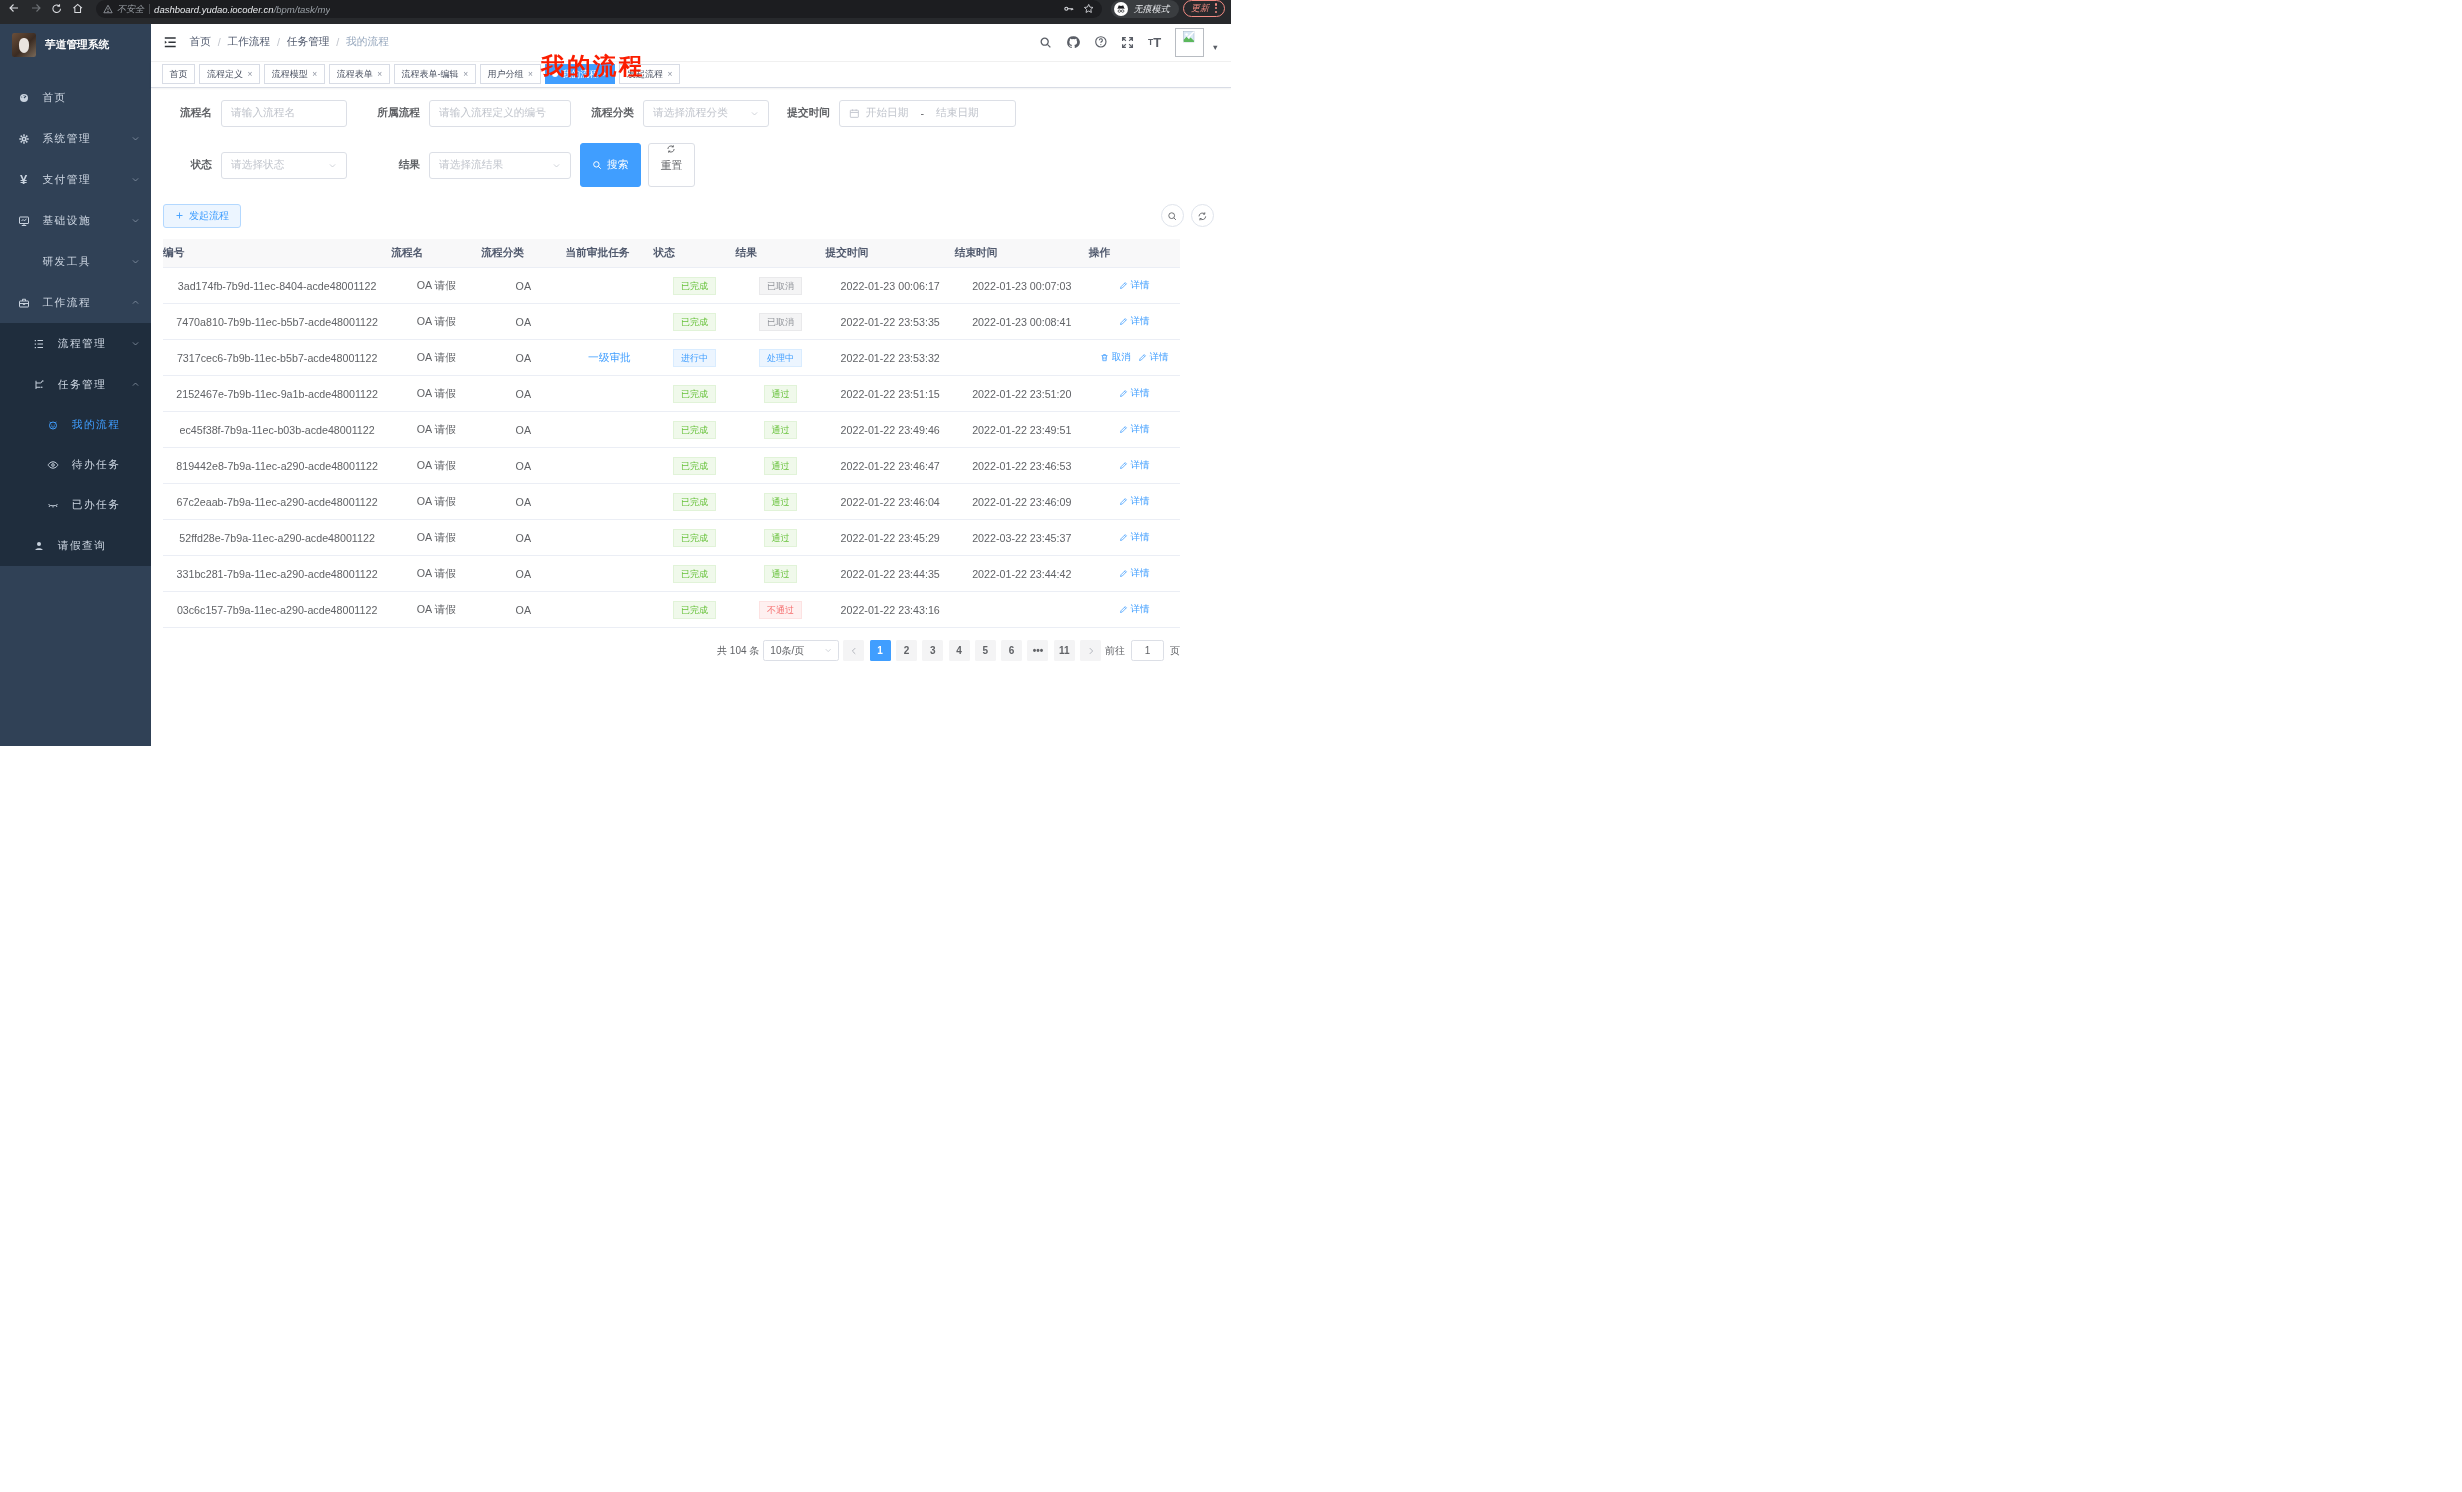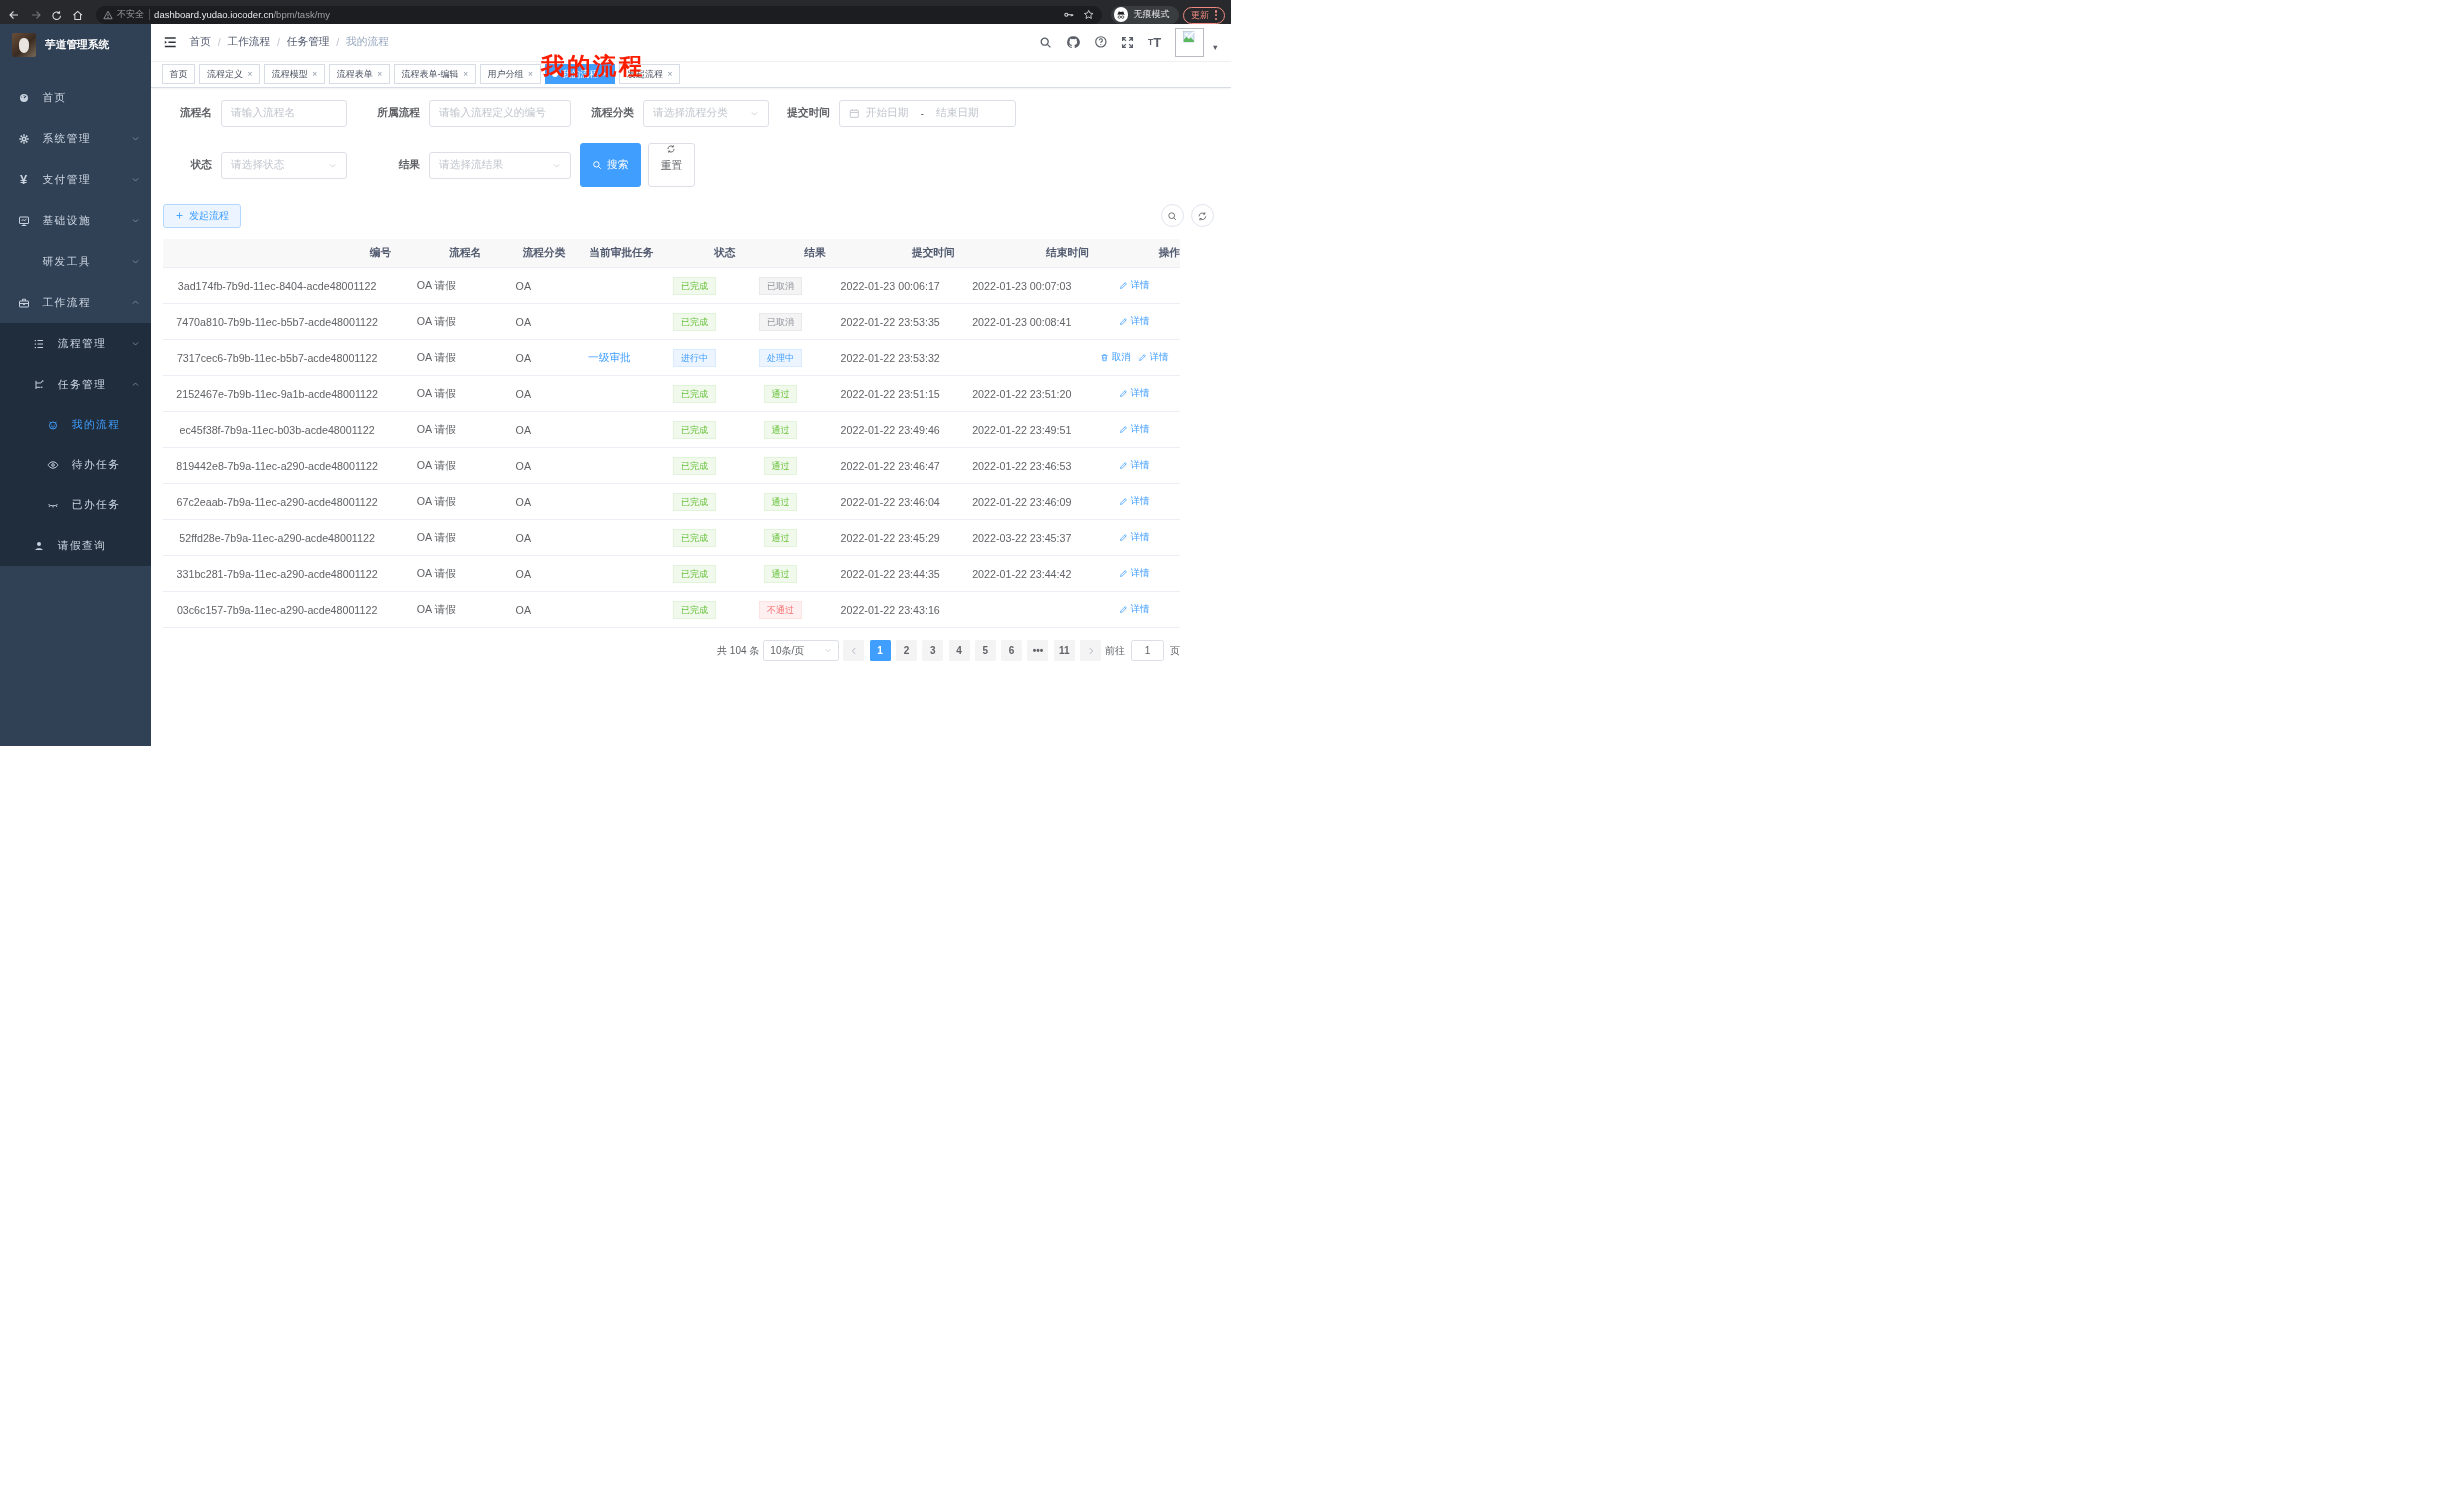--- a/index.html
+++ b/index.html
@@ -1,20 +1,20 @@
 <!DOCTYPE html>
 <html style="font-size:12px"><head>
 <meta charset="utf-8">
 <style>
   * { margin:0; padding:0; box-sizing:border-box; }
   html,body { width:1231px; height:746px; overflow:hidden;
     font-family:"Liberation Sans","DejaVu Sans",sans-serif; background:#fff; }
 
   
-  .chrome { height:23.6px; background:#27292c; display:flex; align-items:flex-end; padding:0 6px; gap:4.6px; }
+  .chrome { height:23.6px; background:#27292c; display:flex; align-items:flex-start; padding:0 6px; gap:4.6px;font-style:italic; }
   .chrome .navbtn { width:16.7px; height:16.7px; display:flex; align-items:center; justify-content:center; color:#dadce0; flex:0 0 auto; }
   .chrome .navbtn.dim { color:#6f7377; }
   .omnibox { flex:1; height:18px; margin:0 4.6px; background:#1c1d20; border-radius:9px; display:flex; align-items:center; padding:0 7.6px; gap:4.6px; min-width:0; }
   .omni-sec { color:#9aa0a6; font-size:9px; display:flex; align-items:center; gap:3.8px; }
   .omni-div { width:0.8px; height:10.7px; background:#4a4d51; }
   .omni-url { color:#e8eaed; font-size:9.5px; white-space:nowrap; overflow:hidden; }
   .omni-url .path { color:#9aa0a6; }
   .omni-right { margin-left:auto; display:flex; align-items:center; gap:9px; color:#dadce0; }
   .incog { height:18px; background:#3a3d40; border-radius:9px; display:flex; align-items:center; gap:5.3px; padding:0 9px 0 2.3px; color:#e8eaed; font-size:9px; flex:0 0 auto; }
   .incog .ic { width:14.5px; height:14.5px; background:#fff; border-radius:50%; display:flex; align-items:center; justify-content:center; color:#202124; }
@@ -70,21 +70,21 @@
   .inp .sufx { margin-left:auto; color:#c0c4cc; }
   .btn { height:44px; border-radius:3px; font-size:10.7px; display:inline-flex; align-items:center; gap:4.6px; padding:0 11.4px; cursor:pointer; border:0.8px solid #dcdfe6; background:#fff; color:#606266; }
   .btn.primary { background:#409eff; border-color:#409eff; color:#fff; }
   .btn.plain-blue { background:#ecf5ff; border-color:#b3d8ff; color:#409eff; height:24px; font-size:10px; }
   .toolbar-row { display:flex; align-items:center; margin-bottom:10.7px; }
   .circbtns { margin-left:auto; display:flex; gap:7.6px; }
   .circbtn { width:23px; height:23px; border:0.8px solid #dfe4ec; border-radius:50%; display:flex; align-items:center; justify-content:center; color:#606266; background:#fff; cursor:pointer; }
 
   
   table { border-collapse:collapse; width:1017px; table-layout:fixed; font-size:10.7px; }
-  thead th { background:#f8f8f9; color:#515a6e; font-weight:bold; height:29px; text-align:right; border-bottom:0.8px solid #ebeef5; }
+  thead th { background:#f8f8f9; color:#515a6e; font-weight:bold; height:29px; text-align:left; border-bottom:0.8px solid #ebeef5; }
   tbody td { height:36px; text-align:center; color:#606266; border-bottom:0.8px solid #ebeef5; white-space:nowrap; overflow:hidden; }
   .badge { display:inline-block; padding:0 6.8px; height:18px; line-height:16.7px; border-radius:0; font-size:9px; border:0.8px solid transparent; }
   .badge.success { background:#f0f9eb; border-color:#e1f3d8; color:#67c23a; }
   .badge.info    { background:#f4f4f5; border-color:#e9e9eb; color:#909399; }
   .badge.primary { background:#ecf5ff; border-color:#d9ecff; color:#409eff; }
   .badge.danger  { background:#fef0f0; border-color:#fde2e2; color:#f56c6c; }
   .tlink { color:#409eff; cursor:pointer; }
   .act { color:#409eff; font-size:9.5px; cursor:pointer; display:inline-flex; align-items:center; gap:2.3px; margin:0 3.8px; }
 
   

